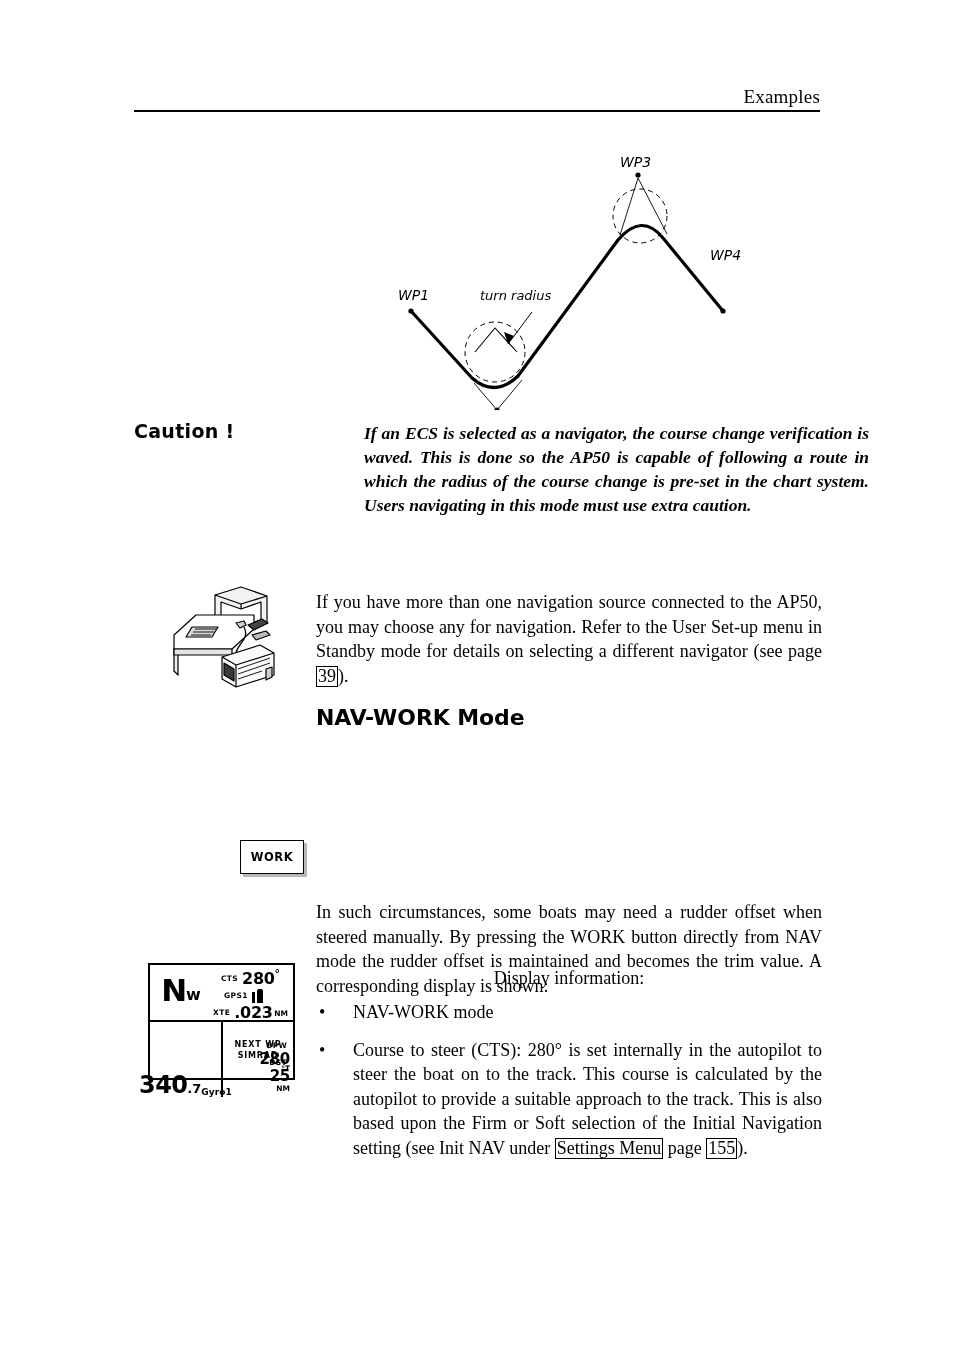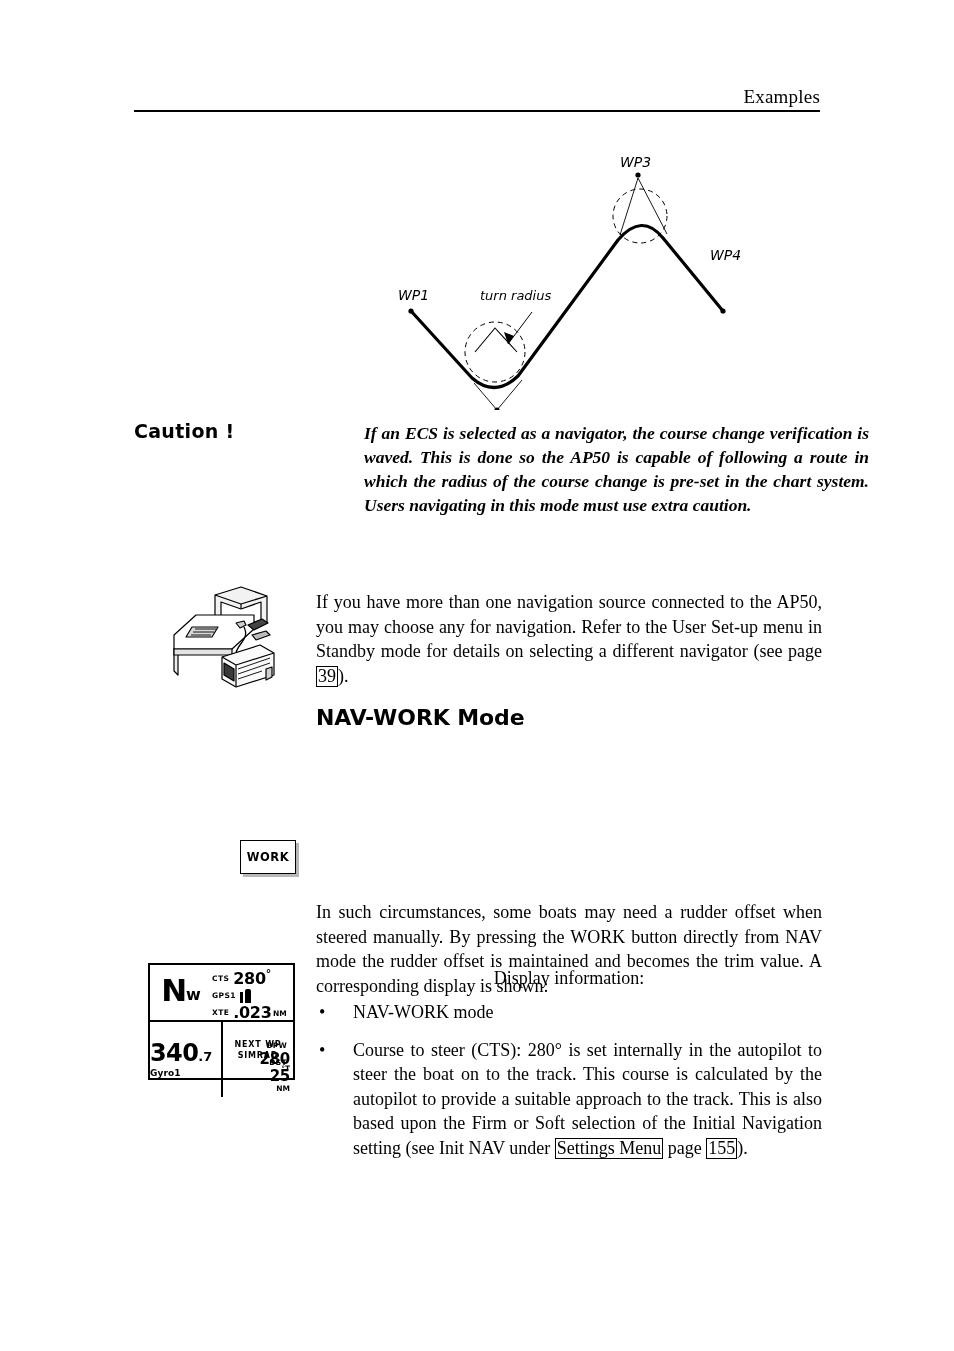--- a/index.html
+++ b/index.html
@@ -116,21 +116,21 @@
     width: 506px;
     font-family: "Liberation Serif", serif;
     font-size: 18px;
     line-height: 24.5px;
     text-align: justify;
   }
 
   .work-button {
     position: absolute;
     left: 240px; top: 840px;
-    width: 56px; height: 34px;
+    width: 64px; height: 34px;
     border: 1.5px solid #000;
     background: #ffffff;
     box-shadow: 3px 3px 0 0 #b8b8b8;
     display: flex;
     align-items: center;
     justify-content: center;
     font-family: "DejaVu Sans", sans-serif;
     font-weight: bold;
     font-size: 11.5px;
     letter-spacing: .6px;
@@ -186,21 +186,21 @@
   .lcd-top-right {
     flex: 1;
     padding: 4px 4px 0 0;
     display: flex;
     flex-direction: column;
     justify-content: space-between;
   }
   .lcd-line {
     display: flex;
     align-items: flex-end;
-    justify-content: flex-start;
+    justify-content: center;
     height: 17px;
   }
   .lcd-lbl {
     font-size: 7.5px;
     font-weight: bold;
     letter-spacing: .4px;
     margin-right: 4px;
     line-height: 14px;
   }
   .lcd-big {
@@ -238,22 +238,22 @@
   .sig-icon i:nth-child(2){ left:5px; width:6px; height:14px; border-radius:2px 2px 0 0;}
 
   .lcd-bottom {
     flex: 1;
     display: flex;
   }
   .lcd-hdg {
     width: 73px;
     border-right: 2px solid #000;
     display: flex;
-    flex-direction: column;
-    align-items: flex-start;
+    flex-direction: row;
+    align-items: flex-end;
     justify-content: center;
   }
   .lcd-hdg-val {
     display: flex;
     align-items: baseline;
     line-height: 1;
   }
   .lcd-hdg-int { font-size: 24px; font-weight: bold; letter-spacing: -.6px;}
   .lcd-hdg-dec { font-size: 13px; font-weight: bold; }
   .lcd-hdg-src { font-size: 9px; font-weight: bold; margin-top: 3px; letter-spacing: .1px;}

